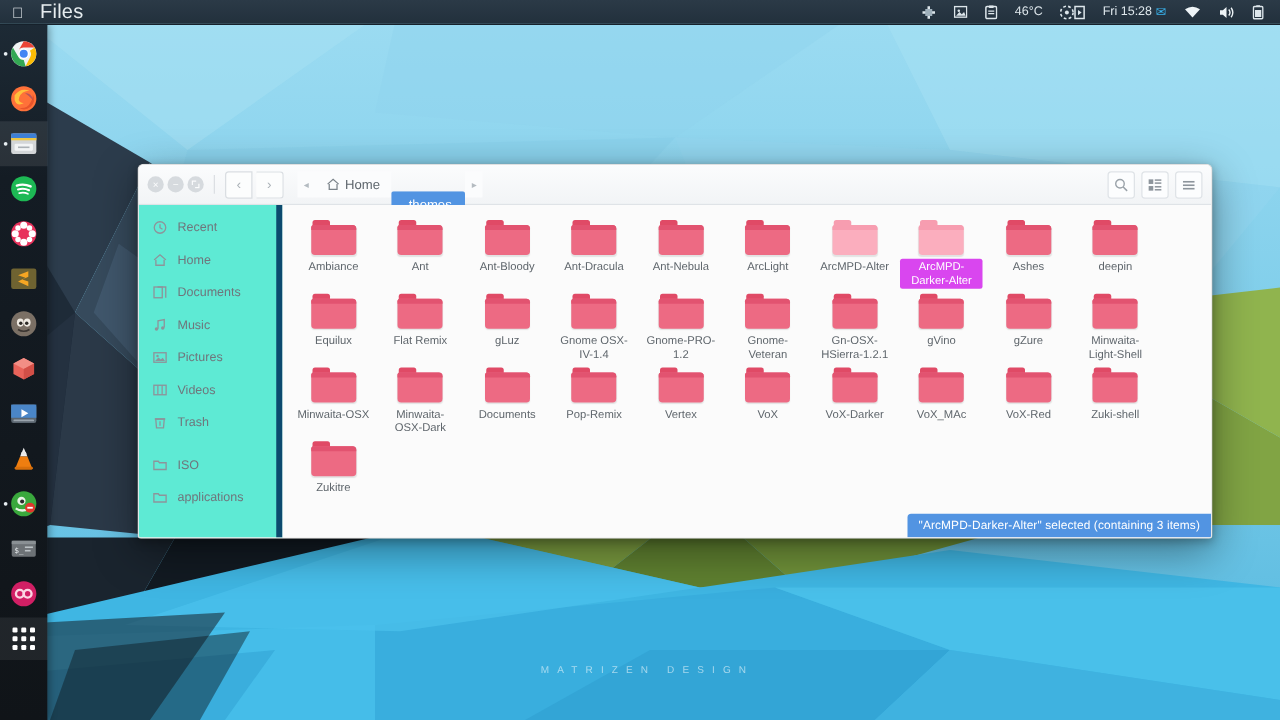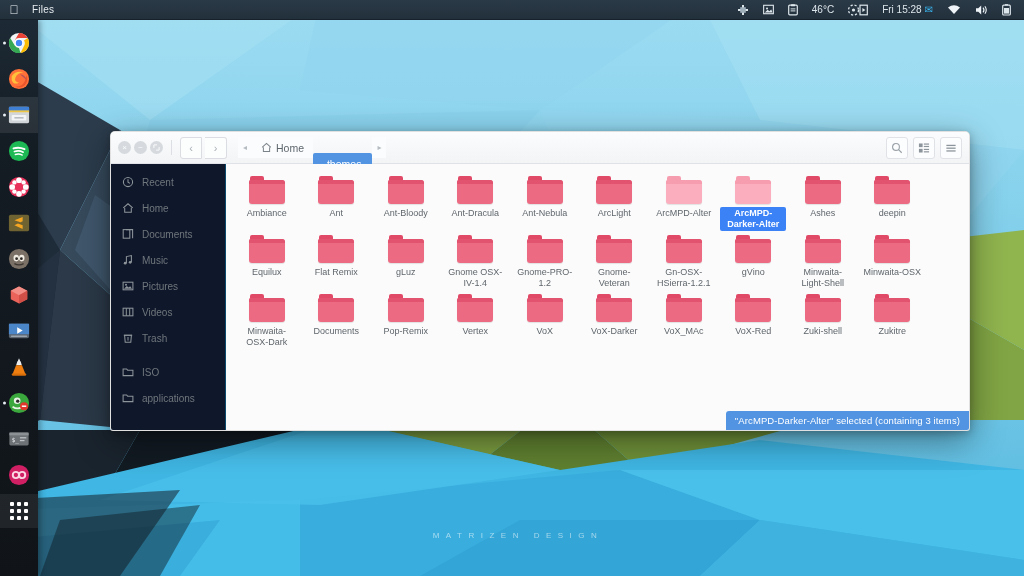--- a/index.html
+++ b/index.html
@@ -21,21 +21,21 @@
 
   
   #topbar {
     position:absolute; top:0; left:0; width:1024px; height:20px;
     background:linear-gradient(180deg,#2b3a47 0%, #22303c 100%);
     display:flex; align-items:center; z-index:50;
     border-bottom:1px solid #16212b;
   }
   #topbar .left { display:flex; align-items:center; gap:0px; }
   #topbar .apple { width:28px; text-align:center; color:#e8edf0; font-size:12px; line-height:1; }
-  #topbar .appname { color:#e6ecef; font-size:10px; padding-left:4px; letter-spacing:.2px; }
+  #topbar .appname { color:#e6ecef; font-size:16px; padding-left:4px; letter-spacing:.2px; }
   #topbar .right { margin-left:auto; display:flex; align-items:center; gap:0; padding-right:6px; }
   #topbar .tbitem {
     color:#dde6eb; font-size:10px; height:20px; display:flex; align-items:center;
     justify-content:center; padding:0 7px;text-align:right;
   }
   #topbar .tbitem svg { display:block; }
   .mailglyph { color:#39b5f0; font-size:10px; margin-left:3px; }
 
   
   #dock {
@@ -97,21 +97,21 @@
   #hdr-right { margin-left:auto; display:flex; align-items:center; gap:5px; }
   .hbtn {
     width:22px; height:22px; border:1px solid #dfe3e7; border-radius:3px;
     background:#fcfdfe; display:flex; align-items:center; justify-content:center;
     color:#9aa2a9;
   }
   #body { flex:1; display:flex; min-height:0; position:relative; }
 
   
   #sidebar {
-    width:115px; flex:0 0 115px; background:#0f172a; border-right:1px solid #0c4a6e;
+    width:115px; flex:0 0 115px; background:#5eead4; border-right:5px solid #0c4a6e;
     padding-top:5px; overflow:hidden;
   }
   .sbitem {
     height:26px; display:flex; align-items:center; gap:8px; padding:0 10px;
     font-size:10px; color:#6f767c;
   }
   .sbitem .ico { width:13px; height:13px; display:flex; align-items:center; justify-content:center; color:#8d949a; flex:0 0 13px; }
   .sbspacer { height:8px; }
 
   
@@ -135,21 +135,21 @@
     content:""; position:absolute; left:0; top:0; width:100%; height:4px;
     background:#e25370; border-radius:2px 3px 0 0;
   }
   .fitem.light .folder .tab { background:#f79db0; }
   .fitem.light .folder .body { background:#fbaebe; }
   .fitem.light .folder .body:after { background:#f79db0; }
   .flabel {
     font-size:9px; line-height:11px; color:#5f666c; max-width:66px;
     word-wrap:break-word; padding:1px 3px; border-radius:2px;
   }
-  .fitem.selected .flabel { background:#3b82f6; color:#fff;font-weight:bold; }
+  .fitem.selected .flabel { background:#d946ef; color:#fff; }
 
   #statusbar {
     position:absolute; right:0; bottom:0;
     background:#5294e2; color:#fff; font-size:9.5px;
     padding:4px 9px; border-radius:3px 0 0 0; white-space:nowrap;
     letter-spacing:.1px;
   }
 </style>
 </head>
 <body>
@@ -694,20 +694,27 @@
               <span class="tab"></span>
               <span class="body"></span>
             </div>
             <div class="flabel">gVino</div>
           </div>
           <div class="fitem">
             <div class="folder">
               <span class="tab"></span>
               <span class="body"></span>
             </div>
+            <div class="flabel">gZure</div>
+          </div>
+          <div class="fitem">
+            <div class="folder">
+              <span class="tab"></span>
+              <span class="body"></span>
+            </div>
             <div class="flabel">Minwaita-Light-Shell</div>
           </div>
           <div class="fitem">
             <div class="folder">
               <span class="tab"></span>
               <span class="body"></span>
             </div>
             <div class="flabel">Minwaita-OSX</div>
           </div>
           <div class="fitem">

